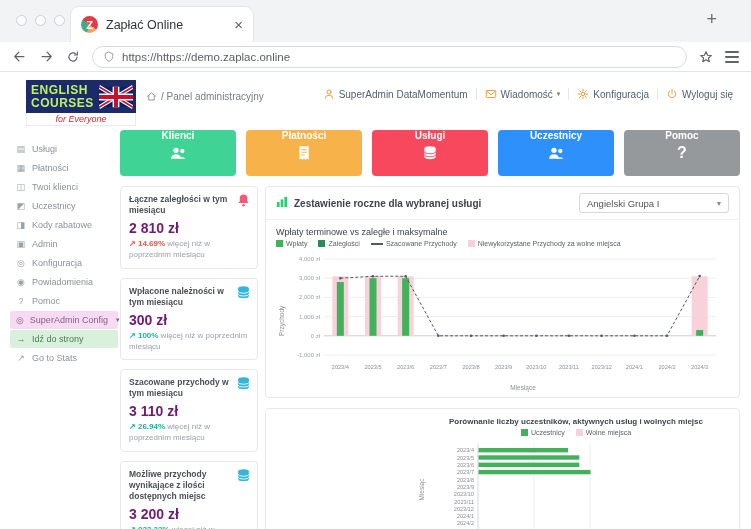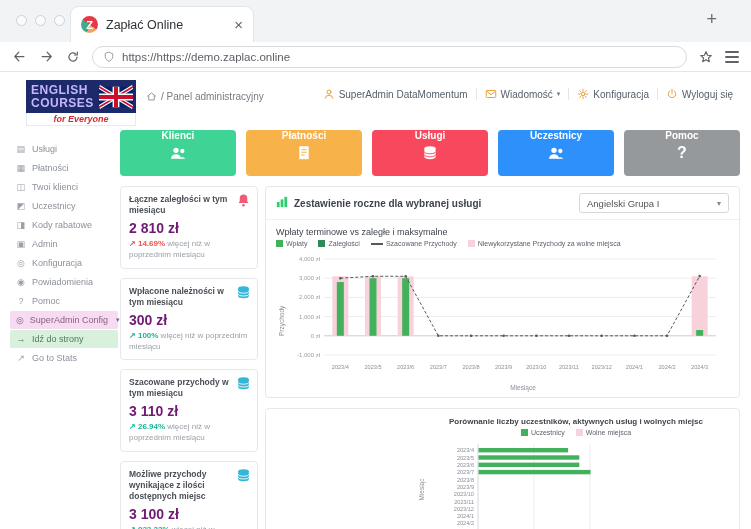--- a/index.html
+++ b/index.html
@@ -19,23 +19,23 @@
   .navbar{position:absolute;left:0;top:42px;width:751px;height:30px;background:#fff;border-bottom:1px solid #e3e6ea;display:flex;align-items:center;padding:0 12px;box-sizing:border-box;gap:12px;}
   .nav-ico{display:flex;align-items:center;}
   .urlbar{flex:1;height:22px;border:1px solid #d7dbe0;border-radius:12px;display:flex;align-items:center;padding:0 10px;gap:7px;background:#fff;box-sizing:border-box;}
   .url-text{font-size:11.5px;color:#5c6066;white-space:nowrap;}
   .burger{display:flex;flex-direction:column;gap:3px;}
   .burger span{width:14px;height:2px;background:#5f6368;border-radius:1px;}
 
   
   .logo{position:absolute;left:26px;top:80px;width:110px;}
   .logo-main{background:#1c2a6a;display:flex;align-items:center;justify-content:space-between;padding:4px 5px;gap:5px;}
-  .logo-text div{color:#c4b5fd;font-weight:bold;font-size:12px;line-height:1.05;letter-spacing:.5px;}
+  .logo-text div{color:#bef264;font-weight:bold;font-size:12px;line-height:1.05;letter-spacing:.5px;}
   .flag{display:flex;}
-  .logo-tag{background:#fff;color:#d22b36;font-style:italic;font-size:9px;font-weight:bold;text-align:center;padding:1px 8px;border:1px solid #e8eaee;border-top:none;}
+  .logo-tag{background:#fff;color:#d22b36;font-style:italic;font-size:9px;font-weight:normal;text-align:center;padding:1px 8px;border:1px solid #e8eaee;border-top:none;}
 
   .sidebar{position:absolute;left:10px;top:140px;width:108px;}
   .side-item{display:flex;align-items:center;gap:6px;padding:4px 6px;font-size:9px;color:#8b919a;border-radius:2px;margin-bottom:1px;cursor:default;white-space:nowrap;}
   .side-item .sg{width:10px;text-align:center;font-size:9px;color:#9aa1ab;}
   .side-item .cr{margin-left:2px;font-size:7px;}
 
   .crumb{position:absolute;left:146px;top:91px;display:flex;align-items:center;gap:4px;font-size:10px;color:#767c84;}
   .hlinks{position:absolute;right:10px;top:88px;display:flex;align-items:center;}
   .hlink{display:flex;align-items:center;gap:4px;padding:0 8px;font-size:10px;color:#55606b;border-left:1px solid #e4e6ea;white-space:nowrap;cursor:default;}
   .hlink:first-child{border-left:none;}
@@ -331,21 +331,21 @@
         <div class="sc-value">3 110 zł</div>
         <div class="sc-delta"><span class="pct" style="color: rgb(23, 183, 148);">↗ 26.94% </span>więcej niż w poprzednim miesiącu</div>
       </div>
       <div class="scard">
         <div class="sc-icon"><svg width="15" height="15" viewBox="0 0 24 24">
             <ellipse cx="12" cy="5" rx="8.5" ry="3.2" fill="#35b6d9"></ellipse>
             <path fill="#35b6d9" d="M3.5,5 v13 a8.5,3.2 0 0 0 17,0 V5 z"></path>
             <path stroke="#ffffff" fill="none" stroke-width="1.4" d="M3.5,10 a8.5,3.2 0 0 0 17,0 M3.5,14.5 a8.5,3.2 0 0 0 17,0"></path>
           </svg></div>
         <div class="sc-title">Możliwe przychody wynikające z ilości dostępnych miejsc</div>
-        <div class="sc-value">3 100 zł</div>
+        <div class="sc-value">3 200 zł</div>
         <div class="sc-delta"><span class="pct" style="color: rgb(23, 183, 148);">↗ 933.33% </span>więcej niż w poprzednim miesiącu</div>
       </div>
     </div>
 
   <div class="panel">
     <div class="pcard">
       <div class="phead">
         <div class="ph-left">
           <span id="ico-chart"><svg width="12" height="12" viewBox="0 0 14 14">
                 <rect x="1" y="7" width="3.2" height="6" fill="#2ecc71"></rect>

